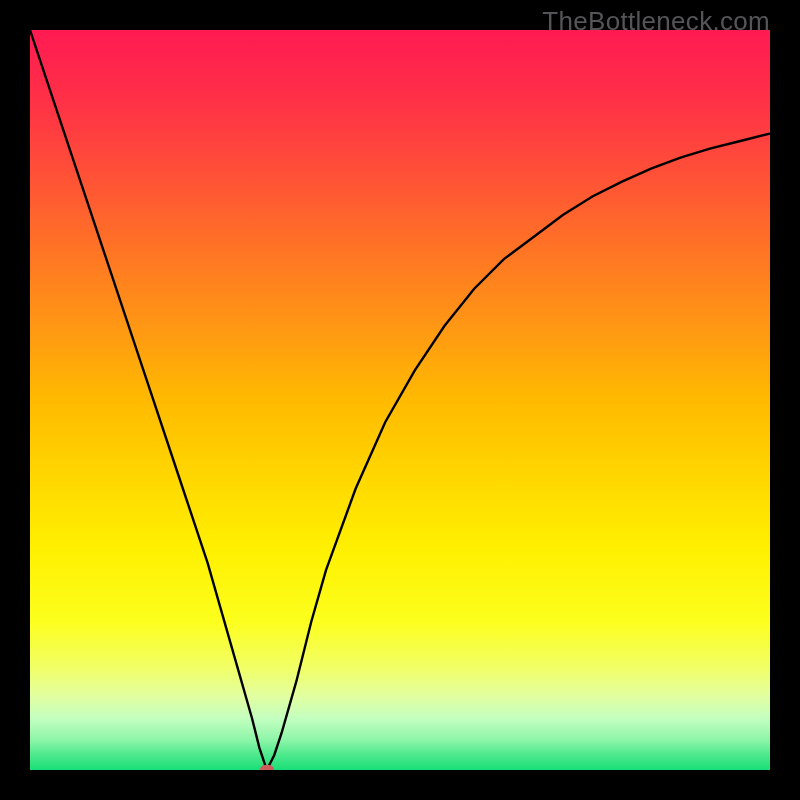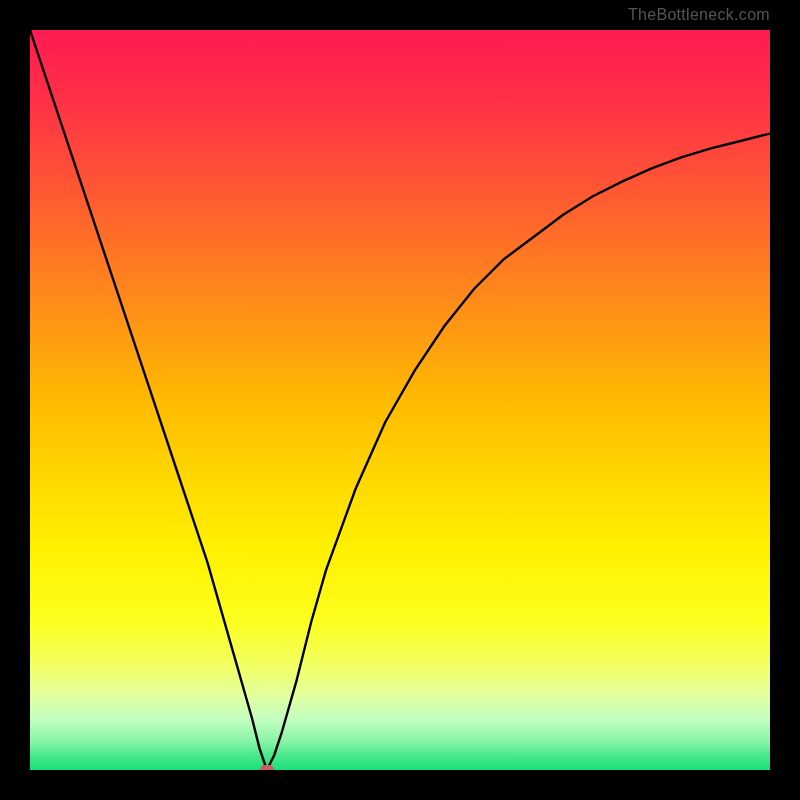--- a/index.html
+++ b/index.html
@@ -28,21 +28,21 @@
     left: 0;
     top: 0;
     width: 100%;
     height: 100%;
   }
   .branding {
     position: absolute;
     top: 6px;
     right: 30px;
     font-family: Arial, Helvetica, sans-serif;
-    font-size: 16px;
+    font-size: 26px;
     font-weight: 500;
     color: #555559;
     letter-spacing: 0.3px;
   }
   svg.curve {
     position: absolute;
     left: 0;
     top: 0;
     width: 100%;
     height: 100%;

